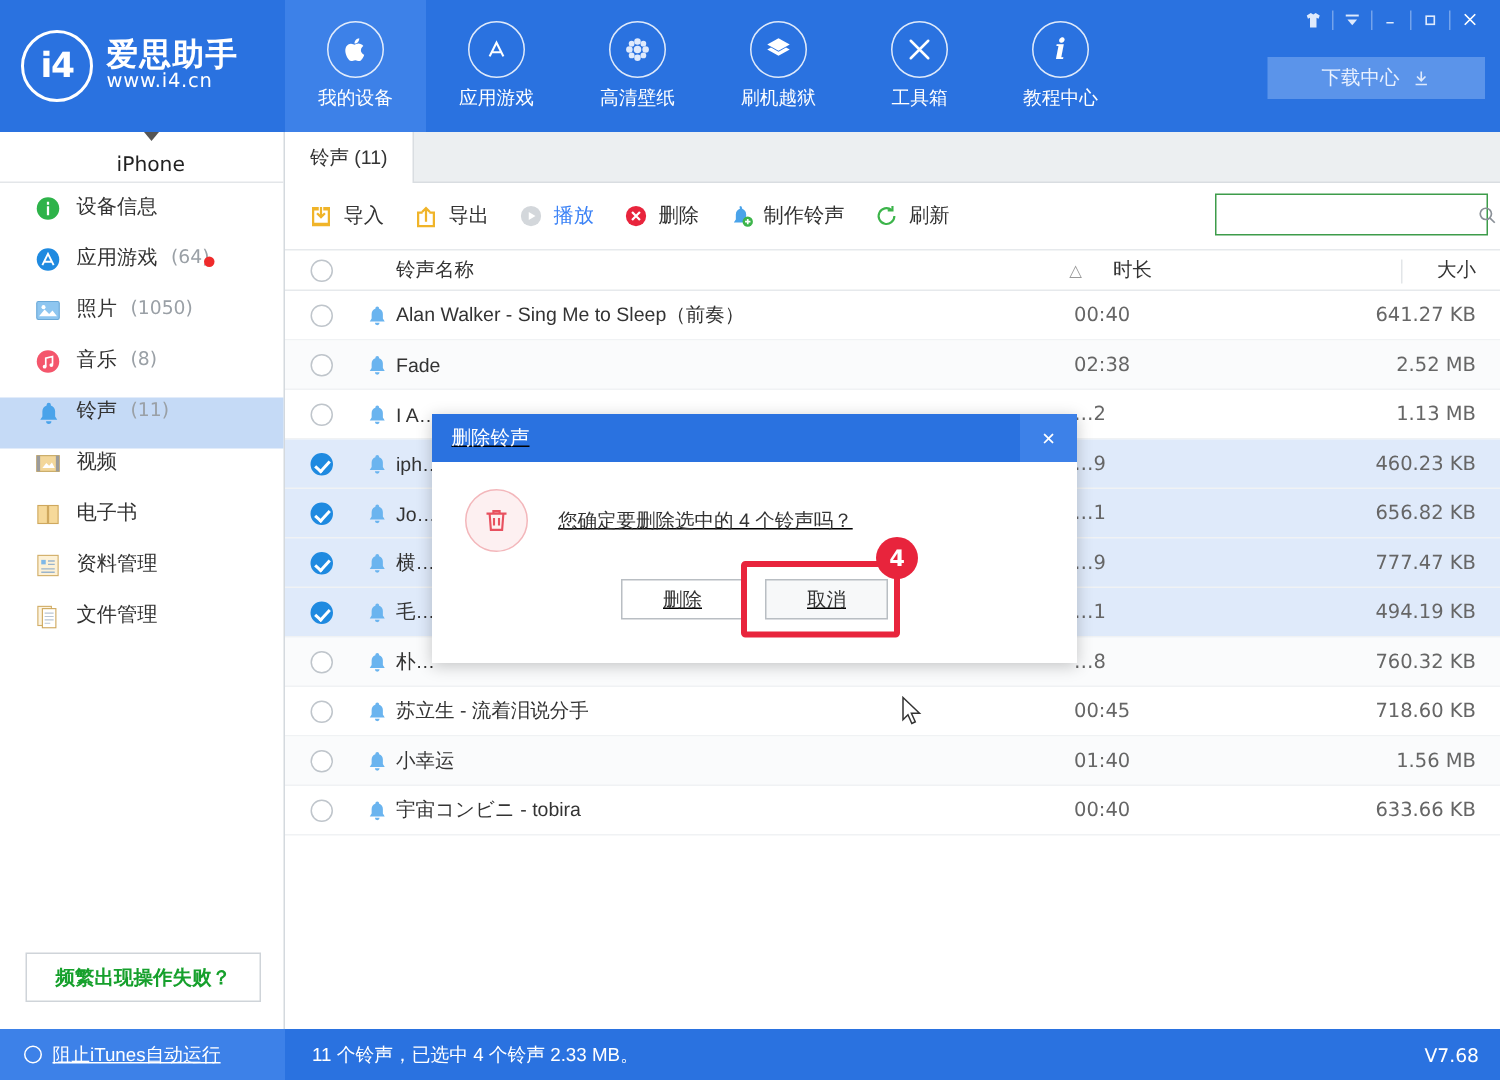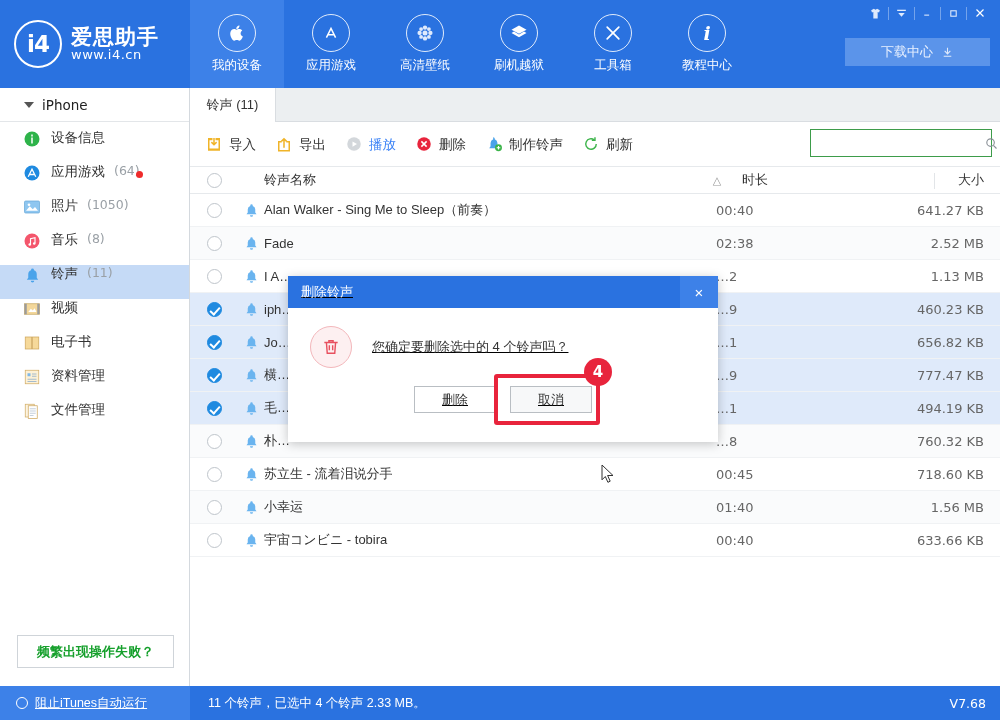--- a/index.html
+++ b/index.html
@@ -54,22 +54,22 @@
     background: #5b94ea; display: flex; align-items: center; justify-content: center;
     gap: 8px; color: #e9f1ff; font-size: 13px; cursor: pointer;
   }
 
   
   .sidebar {
     position: absolute; left: 0; top: 88px; width: 190px; height: 598px;
     background: #fff; border-right: 1px solid #d4d9de;
   }
   .dev-head {
-    height: 34px; display: flex; align-items: center; gap: 8px; padding-left: 24px;
-    border-bottom: 1px solid #e3e6e9; cursor: pointer;
+    height: 34px; display: flex; align-items: center; gap: 8px; padding-left: 12px;
+    border-bottom: 1px solid #e3e6e9; cursor: pointer; flex-direction: column;
   }
   .caret { width: 0; height: 0; border-left: 5px solid transparent; border-right: 5px solid transparent; border-top: 6px solid #555; }
   .dev-name { font-size: 13.5px; color: #222; font-family: "DejaVu Sans", sans-serif; }
 
   .side-list { padding-top: 7px; }
   .side-item {
     height: 34px; display: flex; align-items: flex-start; padding-left: 22px; gap: 9px;
     cursor: pointer; position: relative;
   }
   .side-item.active { background: #c5daf6; }
@@ -89,21 +89,21 @@
   
   .main { position: absolute; left: 190px; top: 88px; width: 810px; height: 598px; background: #fff; }
   .tabbar { height: 34px; background: #eceff1; border-bottom: 1px solid #d9dde1; display: flex; }
   .tab {
     min-width: 86px; padding: 0 16px; height: 34px; display: flex; align-items: center; justify-content: center;
     font-size: 13px; color: #333; cursor: pointer;
   }
   .tab.active { background: #fff; border-right: 1px solid #d9dde1; }
 
   .toolbar { height: 44px; display: flex; align-items: center; padding-left: 14px; gap: 18px; position: relative; }
-  .tb-btn { display: flex; align-items: flex-end; gap: 6px; font-size: 13.5px; color: #333; cursor: pointer; }
+  .tb-btn { display: flex; align-items: center; gap: 6px; font-size: 13.5px; color: #333; cursor: pointer; }
   .tb-btn.disabled { color: #3b82f6; cursor: default; }
   .tb-ic { width: 19px; height: 19px; display: flex; align-items: center; justify-content: center; }
 
   .searchbox {
     position: absolute; right: 8px; top: 7px; width: 182px; height: 28px;
     border: 1px solid #3d9c4a; background: #fff; display: flex; align-items: center;
   }
   .searchbox input { border: 0; outline: 0; flex: 1; height: 26px; padding: 0 6px; font-size: 12.5px; background: transparent; }
   .search-ic { width: 26px; display:flex; align-items:center; justify-content:center; cursor: pointer;}
 

